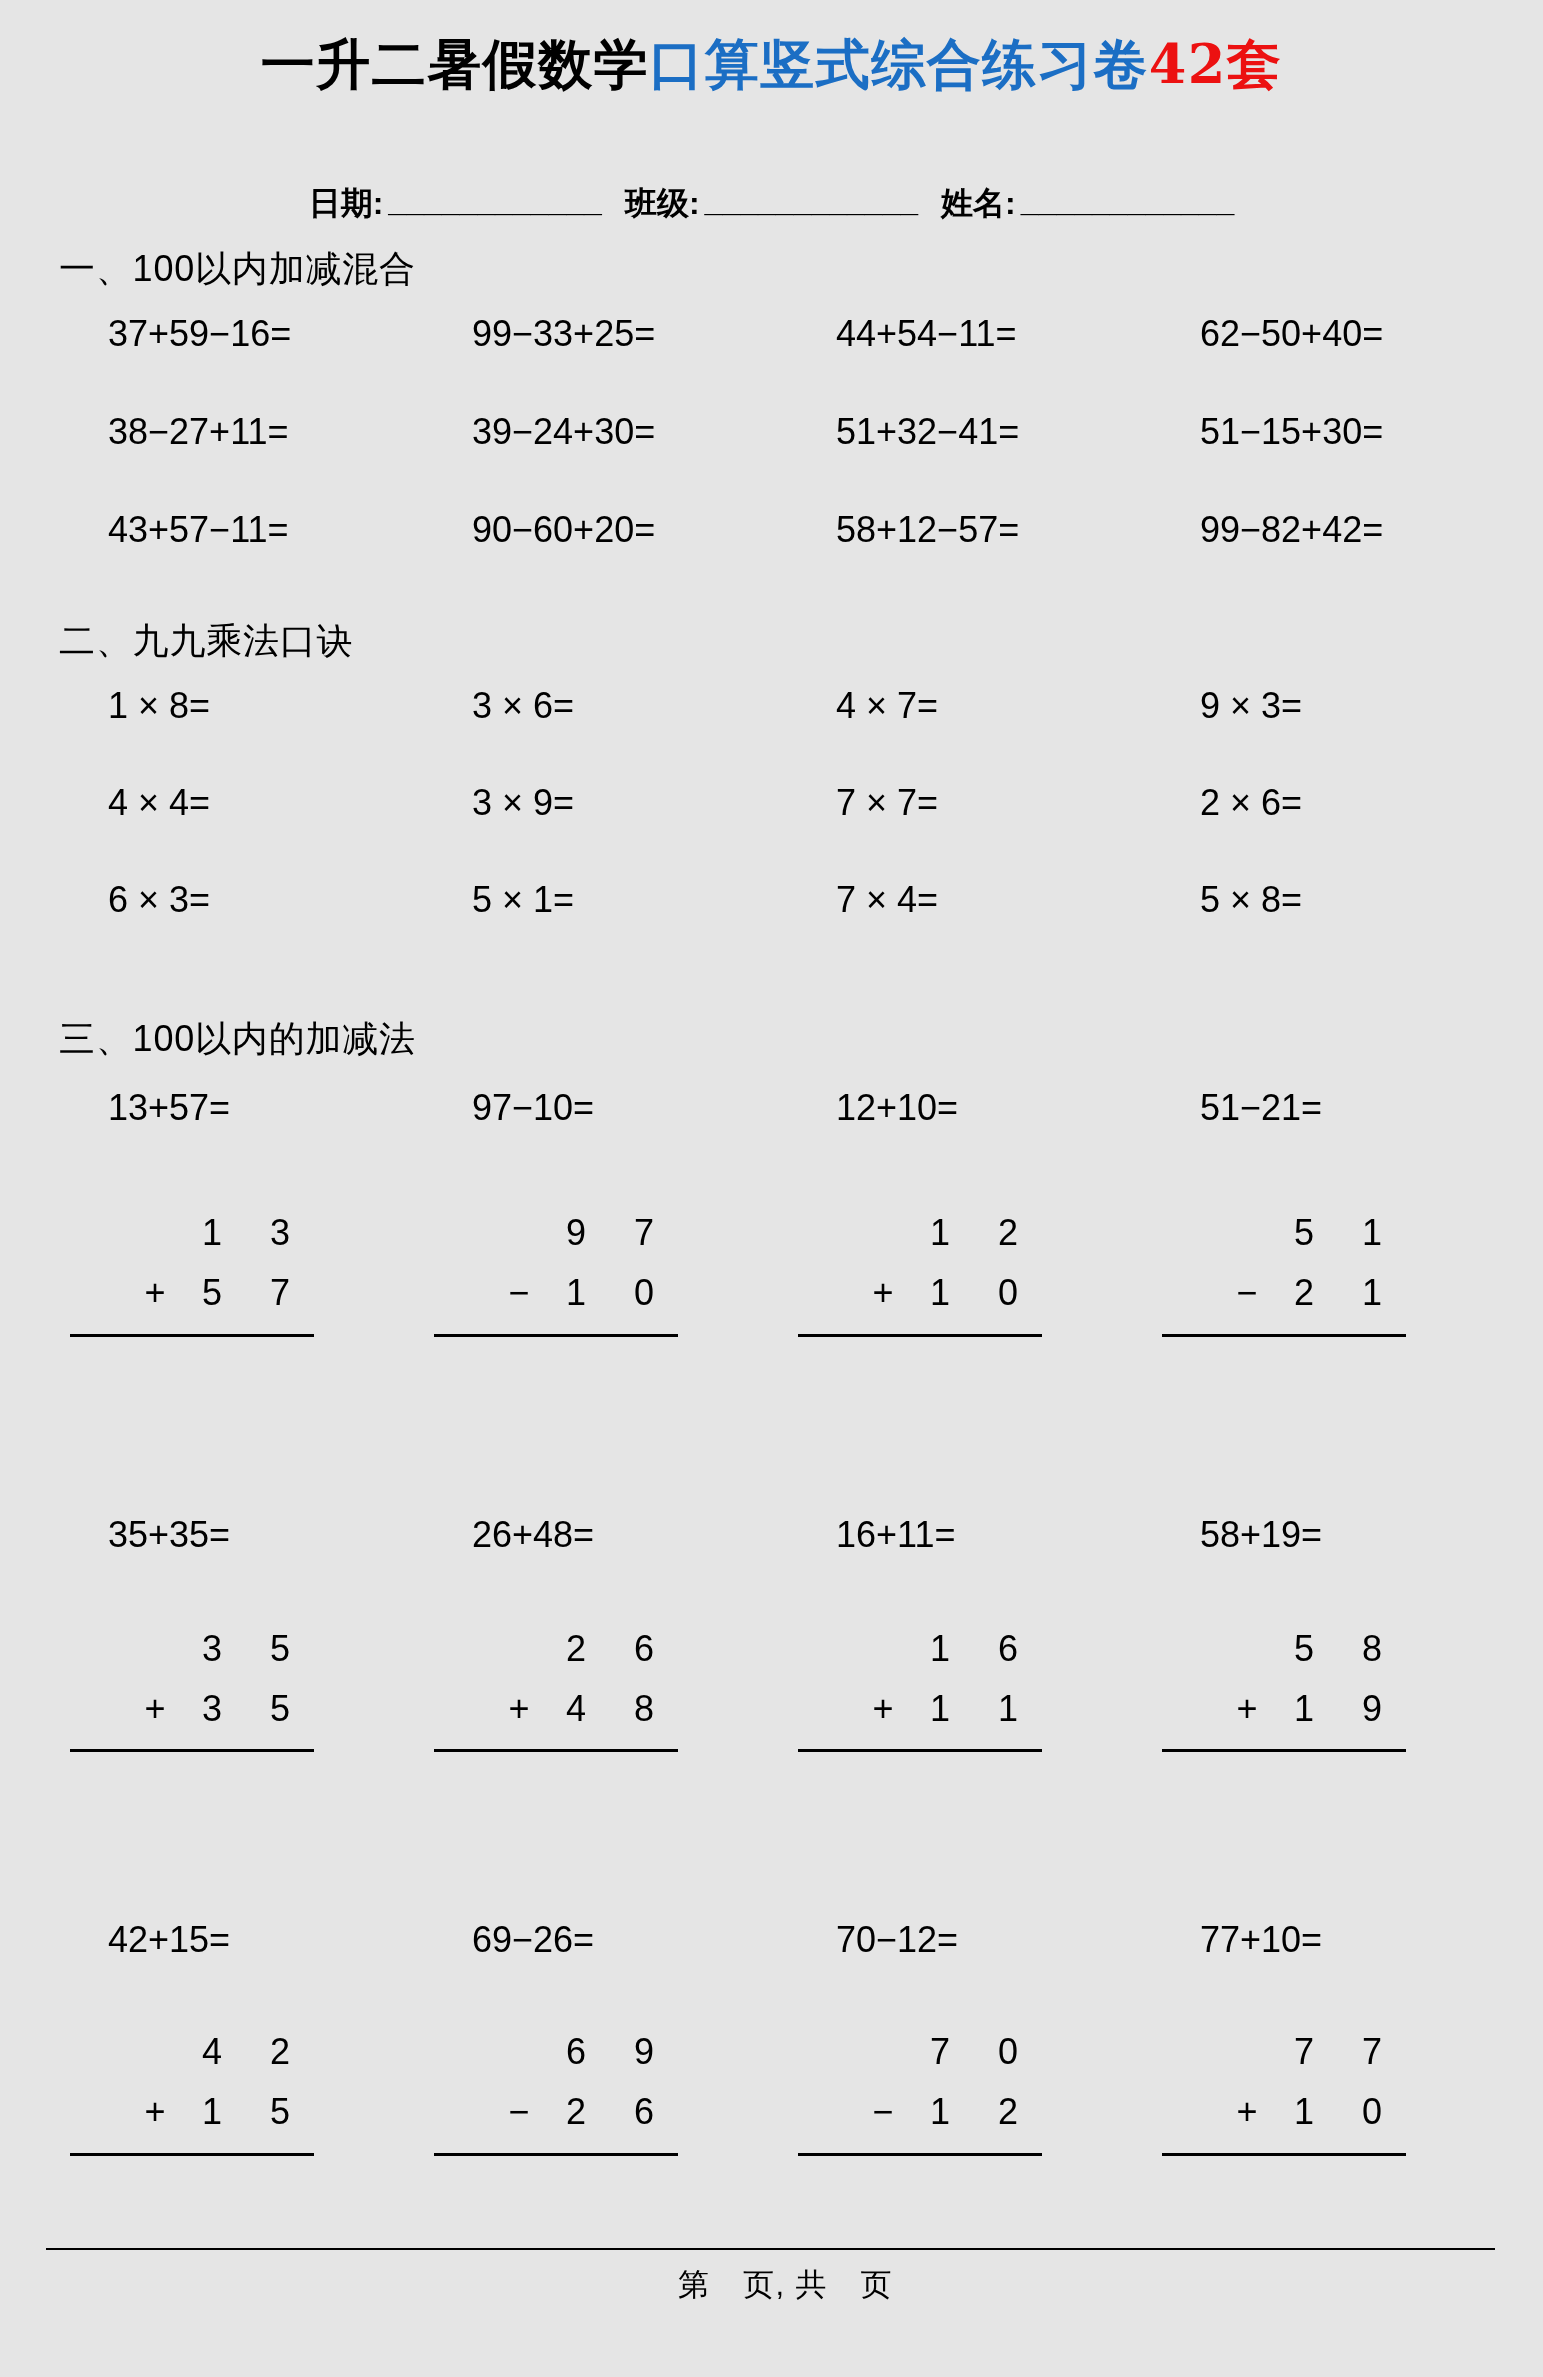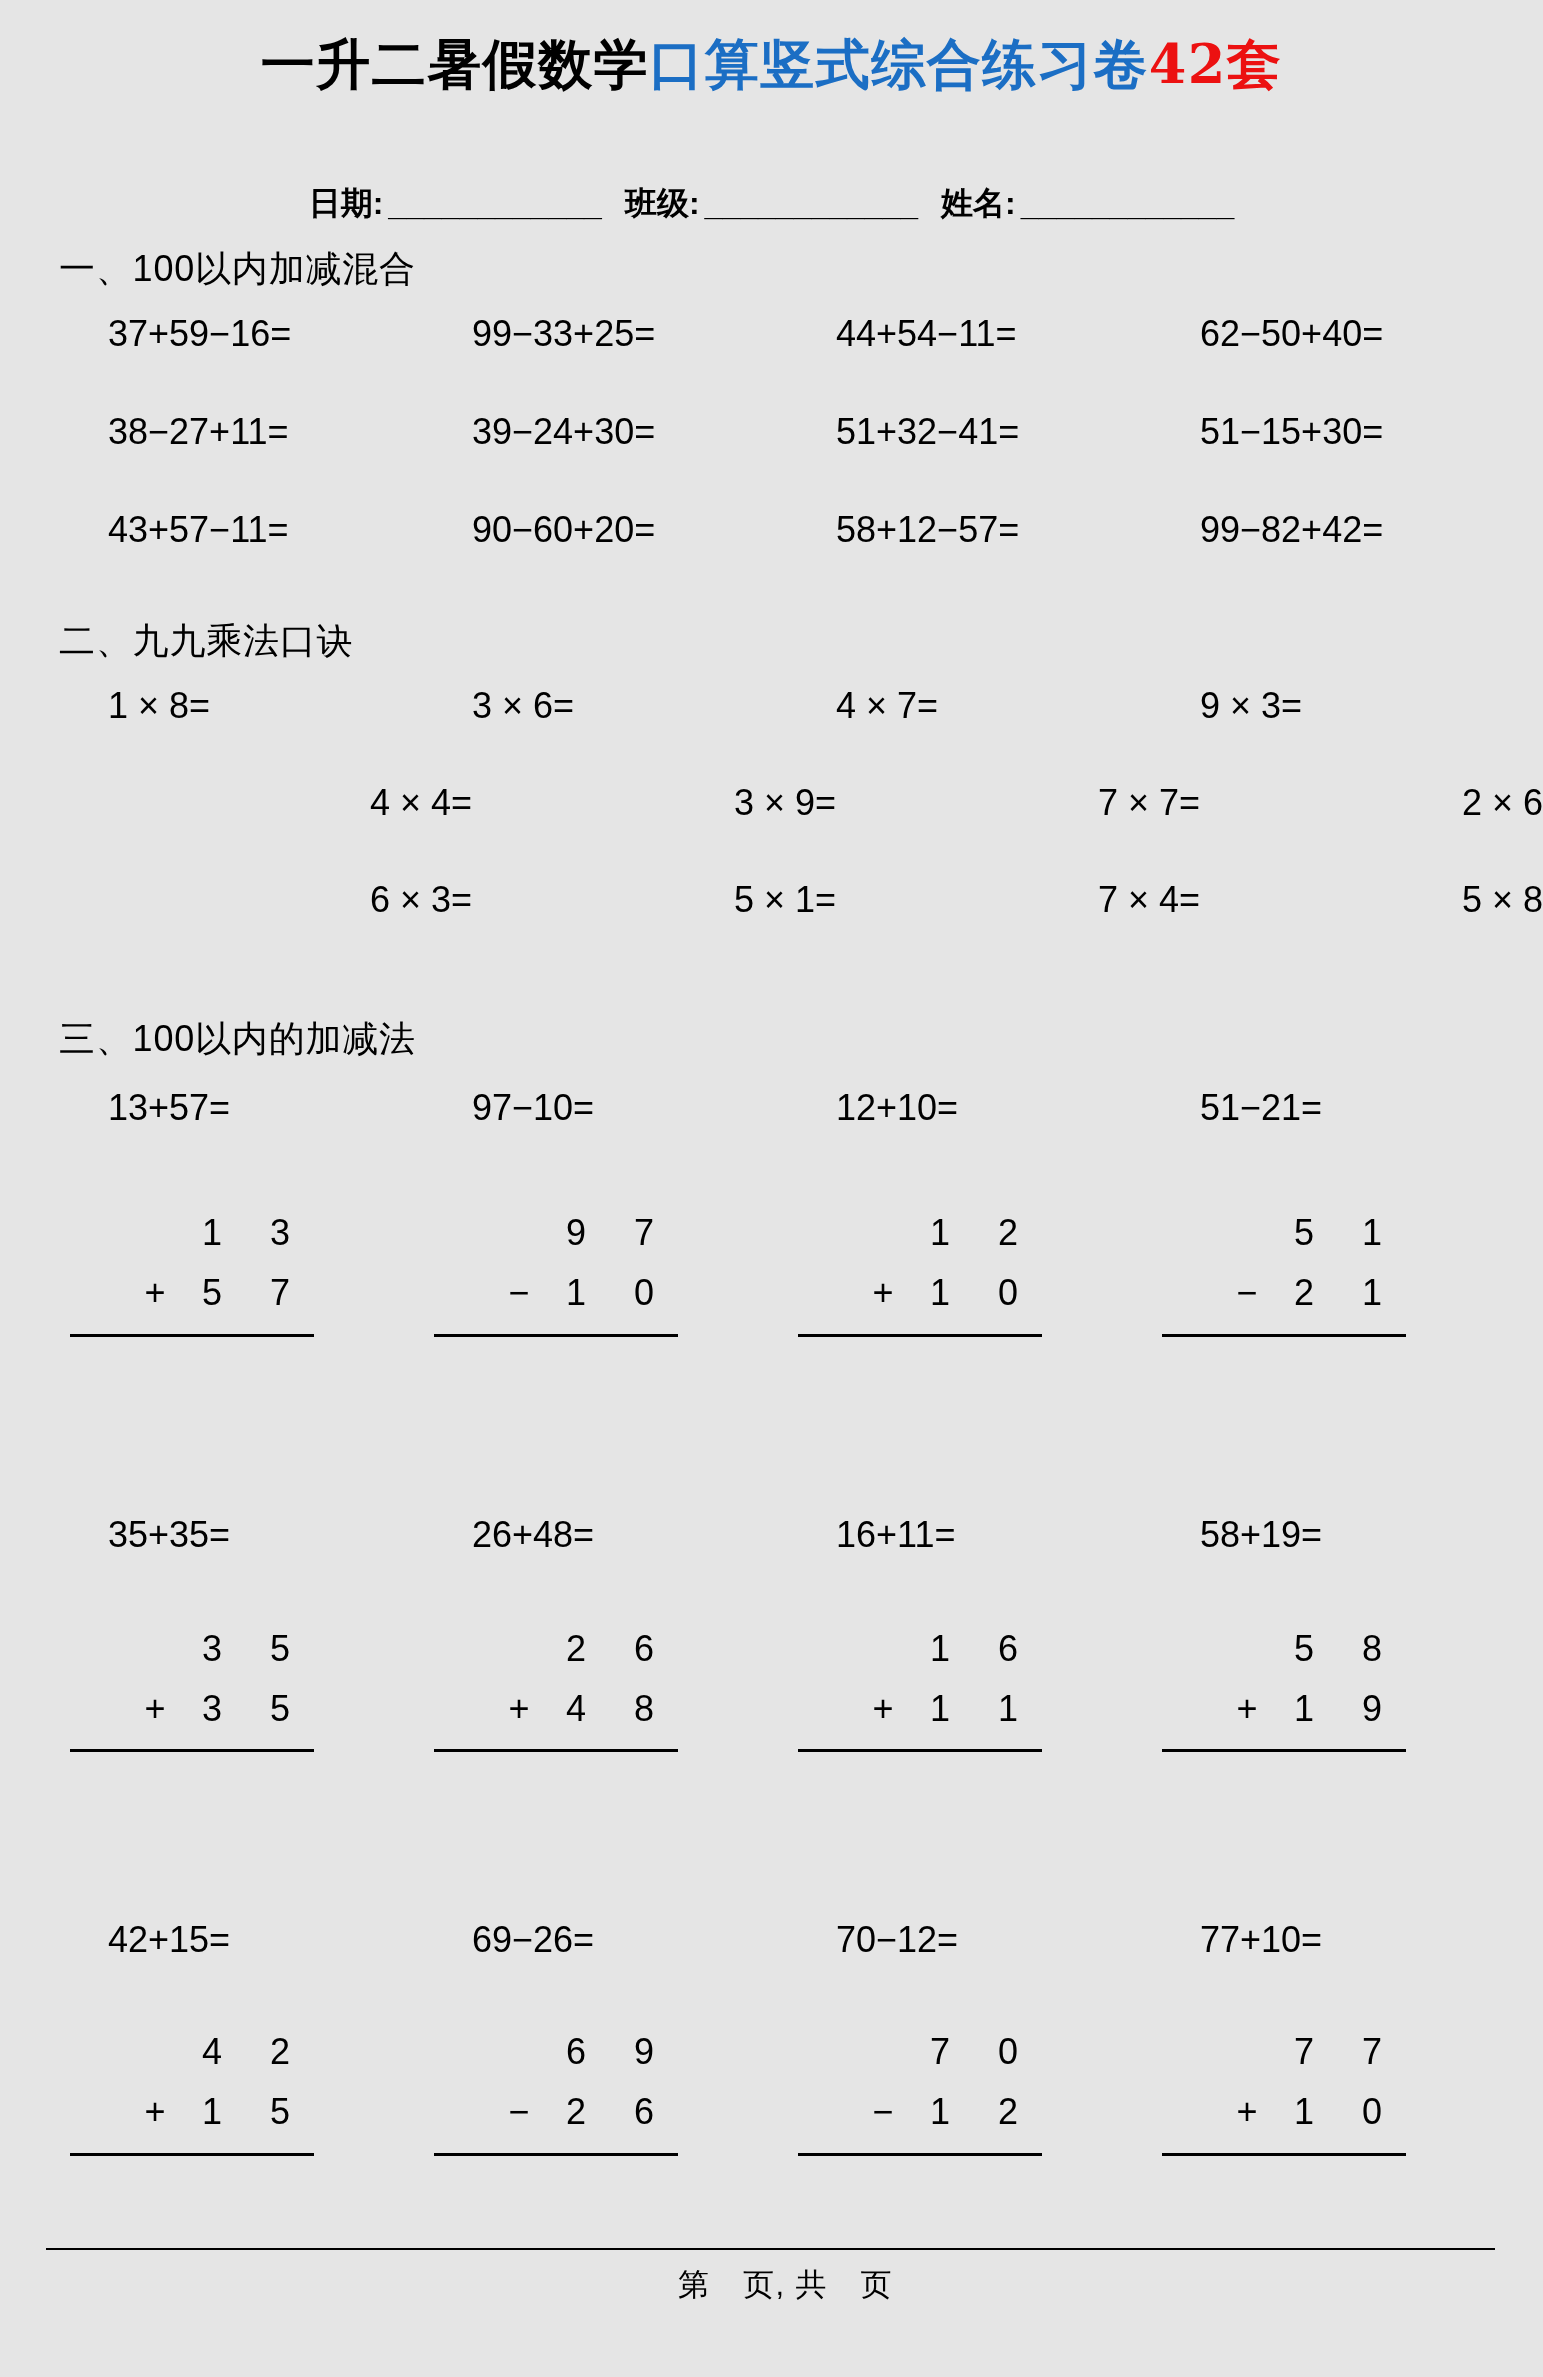--- a/index.html
+++ b/index.html
@@ -23,37 +23,37 @@
     white-space: nowrap;
   }
   .header-line {
     margin-top: 80px;
     display: flex;
     justify-content: center;
     gap: 23px;
     font-size: 32px;
     font-weight: bold;
   }
-  .hfield { display: inline-flex; gap: 5px; white-space: pre; align-items: center; }
+  .hfield { display: inline-flex; gap: 5px; white-space: pre; }
   .sec-heading { font-size: 36px; margin-left: 59px; letter-spacing: 0.8px; }
   .sh1 { margin-top: 18.6px; }
   .sh2 { margin-top: 65px; }
   .sh3 { margin-top: 93px; }
   .prow {
     display: grid;
     grid-template-columns: repeat(4, 364px);
     margin-left: 108px;
     font-size: 36px;
     line-height: 44px;
     white-space: nowrap;
   }
   .m-first { margin-top: 18px; }
   .m-next  { margin-top: 54px; }
   .x-first { margin-top: 18.6px; }
-  .x-next  { margin-top: 53px; text-align: right; }
+  .x-next  { margin-top: 53px; }
   .g1-h { margin-top: 21.6px; }
   .g2-h { margin-top: 176px; }
   .g3-h { margin-top: 166px; }
   .vgrid {
     display: grid;
     grid-template-columns: repeat(4, 364px);
     margin-left: 70px;
   }
   .vg1 { margin-top: 73px; }
   .vg2 { margin-top: 62px; }

